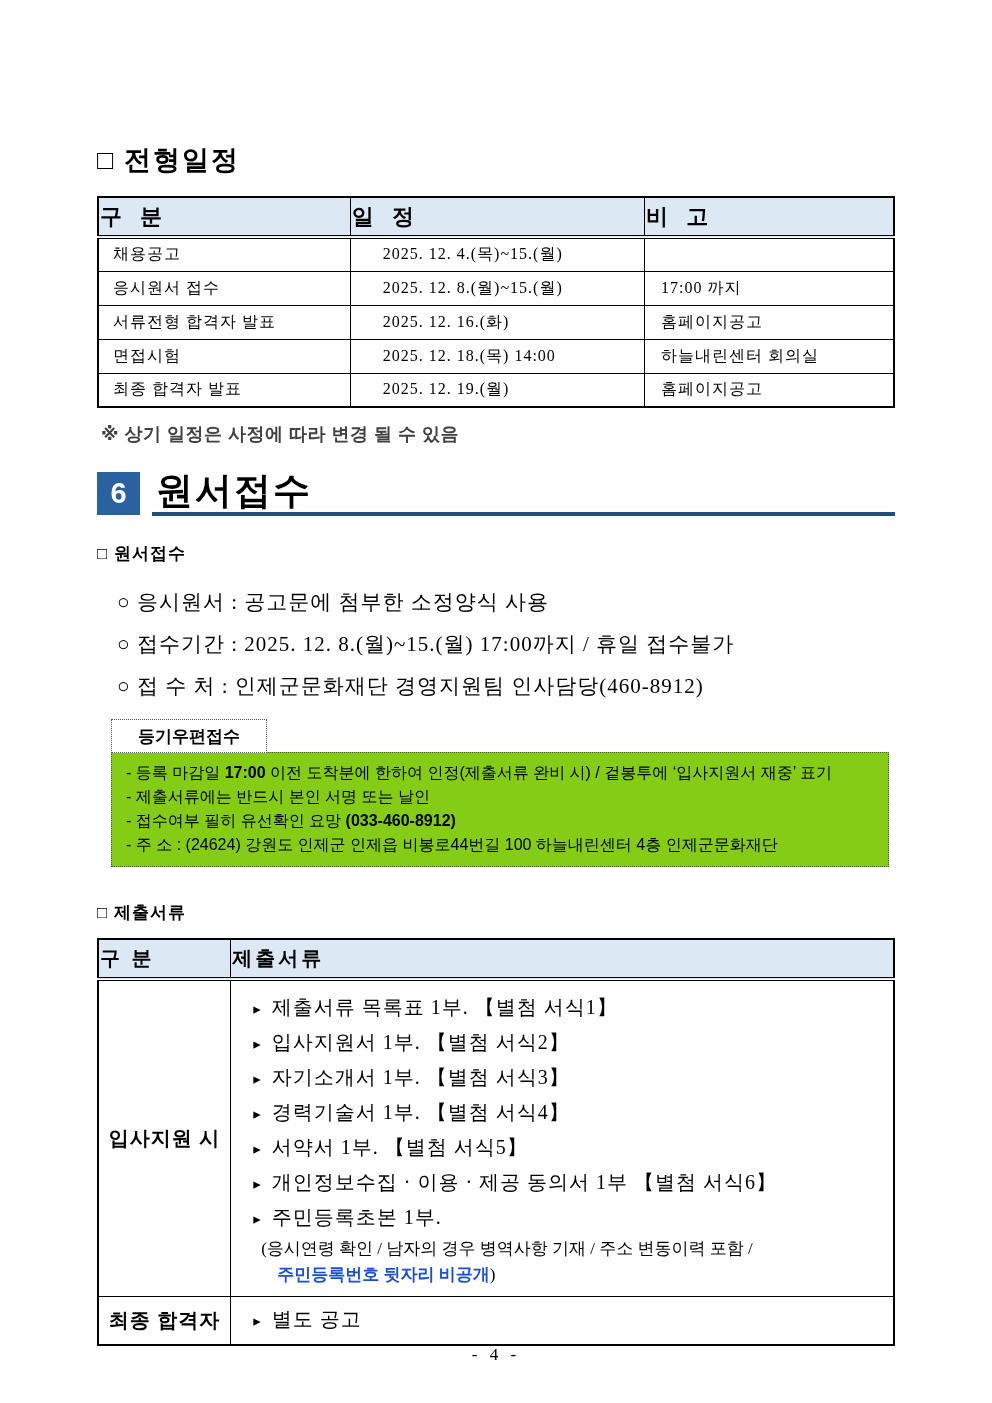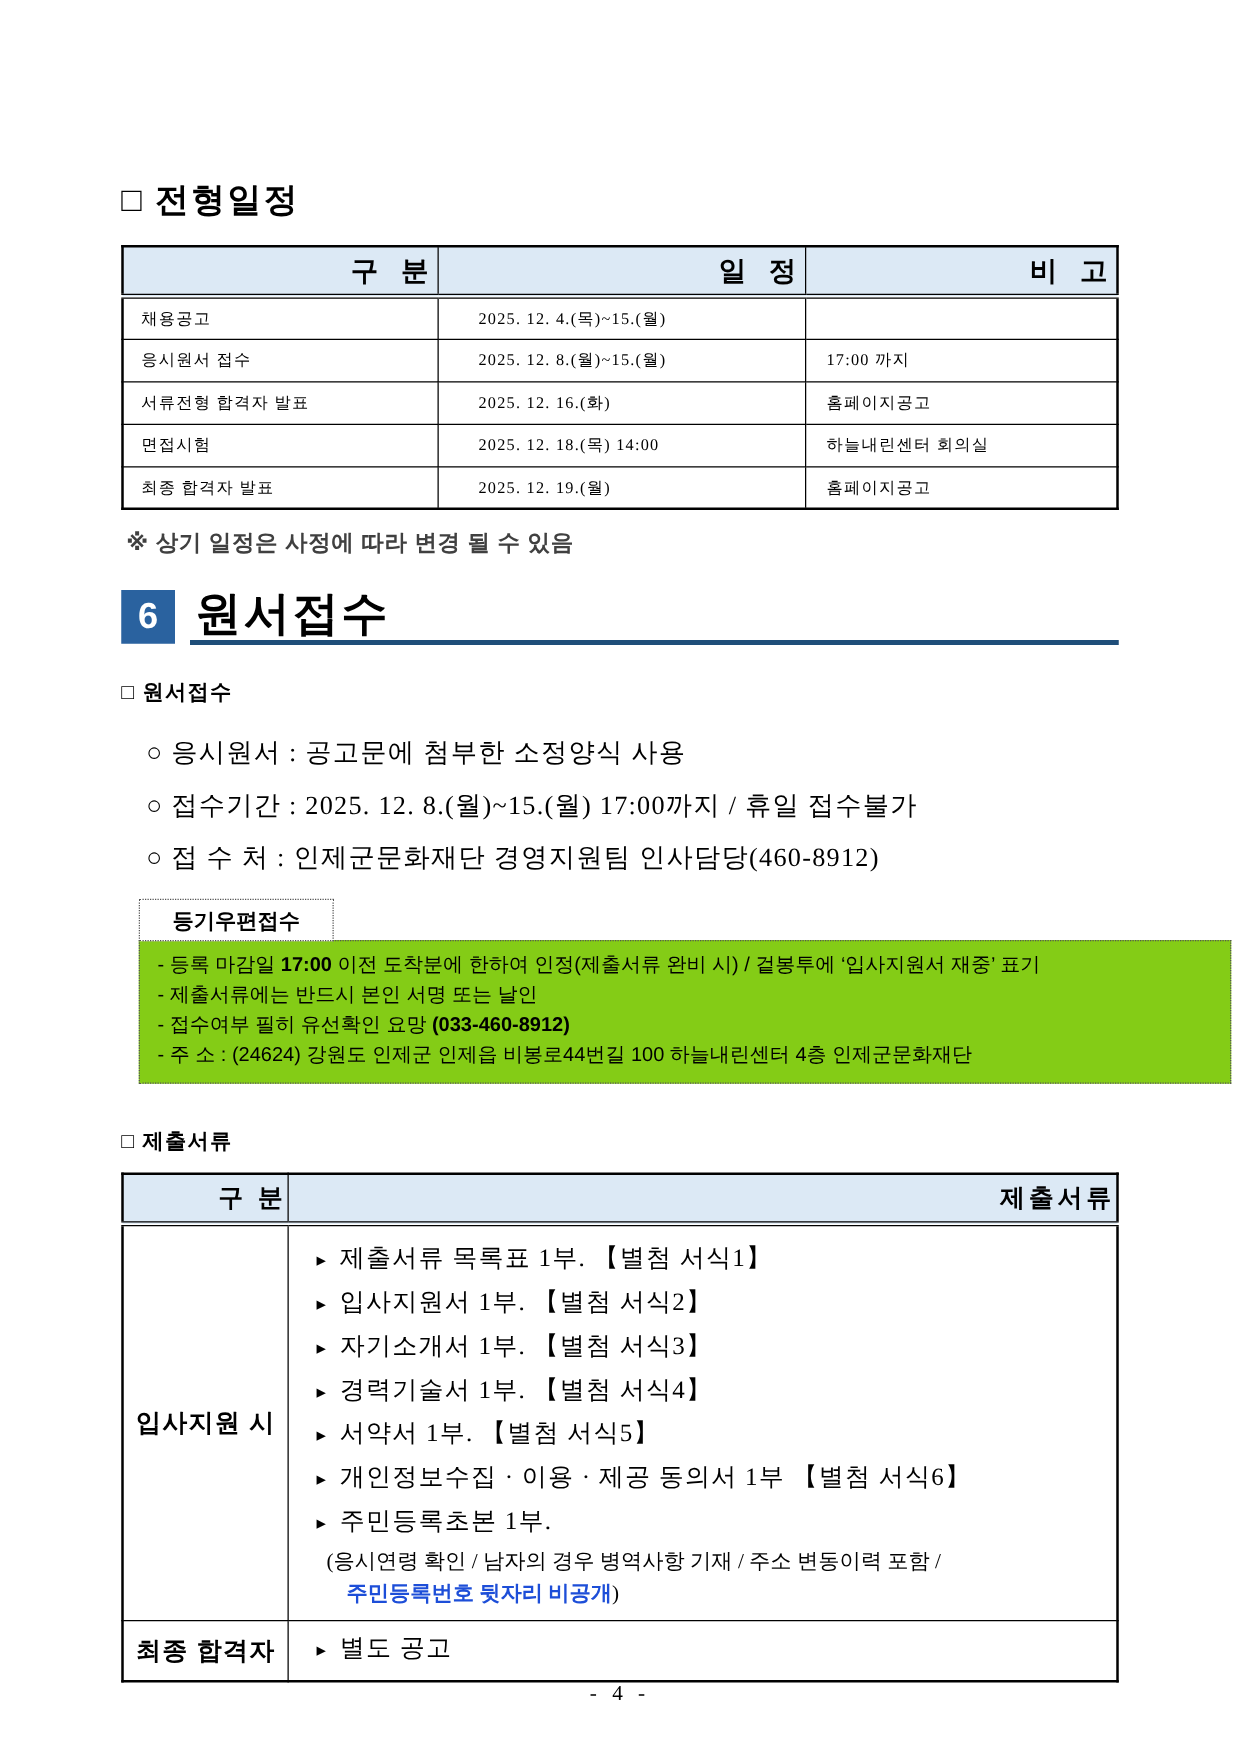--- a/index.html
+++ b/index.html
@@ -33,25 +33,25 @@
   
   table { border-collapse: collapse; width: 798px; }
   .tbl { border: 2px solid #000; }
   .tbl th {
     background: #dce9f5;
     border: 1px solid #000;
     border-bottom: 4px double #000;
     font-family: "Liberation Sans", "DejaVu Sans", sans-serif;
     font-size: 22px; font-weight: bold;
     letter-spacing: 6px;
-    height: 40px; text-align: right;
+    height: 40px; text-align: left;
   }
   .t1 td {
     border: 1px solid #000;
-    font-size: 13px;
+    font-size: 16px;
     height: 34px;
     padding: 2px 6px 2px 14px;
     letter-spacing: 1px;
   }
   .t1 td.date { padding-left: 32px; }
   .t1 td.rem  { padding-left: 16px; }
 
   .blue-note {
     font-family: "Liberation Sans", "DejaVu Sans", sans-serif;
     font-size: 18px; font-weight: bold;
@@ -79,21 +79,21 @@
     font-family: "Liberation Sans", "DejaVu Sans", sans-serif;
     font-size: 37px; font-weight: 800;
     letter-spacing: 2px; line-height: 1.0;
   }
 
   
   .bullets { margin: 16px 0 0 20px; }
   .bullet-line { font-size: 21px; line-height: 42px; letter-spacing: 1px; }
 
   
-  .notice { margin: 12px 0 0 14px; width: 874px; }
+  .notice { margin: 12px 0 0 14px; width: 778px; }
   .notice-tab {
     display: inline-block;
     border: 1px dotted #555;
     background: #fff;
     font-family: "Liberation Sans", "DejaVu Sans", sans-serif;
     font-size: 17px; font-weight: bold;
     padding: 5px 26px 4px 26px;
     margin-bottom: -1px; position: relative; z-index: 1;
   }
   .notice-body {

